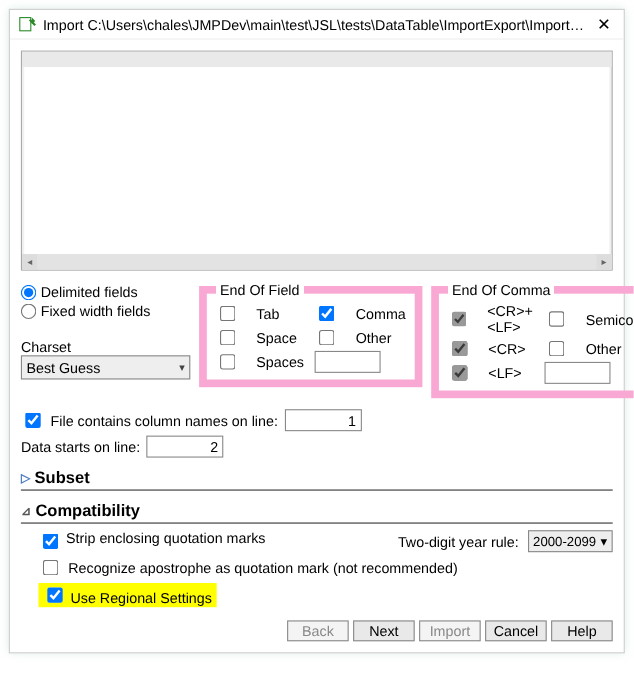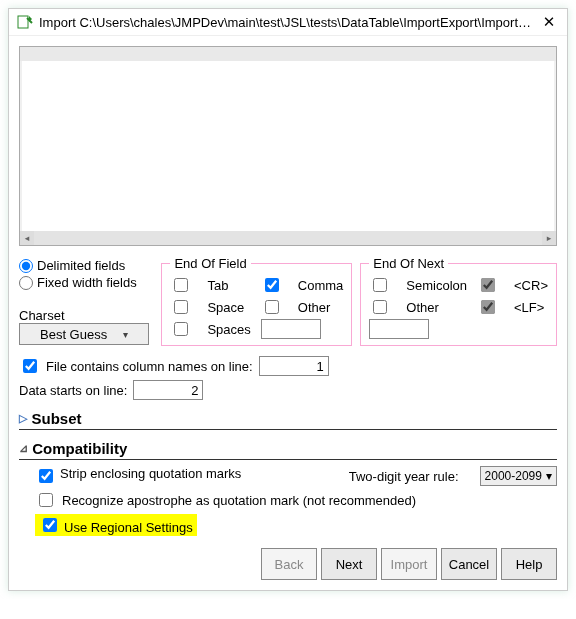--- a/index.html
+++ b/index.html
@@ -52,42 +52,42 @@
     display:flex; align-items:center;
   }
   .hscroll-track { flex:1; height:14px; background:#e3e3e3; position:relative;}
   .scroll-btn {
     width:14px; height:14px; background:#ddd; display:flex; align-items:center; justify-content:center;
     font-size:9px; color:#666;
   }
   .row { display:flex; gap:8px; align-items:flex-start; margin-bottom:10px;}
   .col-left { width:156px; }
   fieldset {
-    border: 1px solid #f9a8d4;
+    border: 7px solid #f9a8d4;
     padding: 4px 8px 6px 8px;
     margin: 0;
   }
   legend { padding: 0 4px; font-size:13px; }
   .radio-line, .check-line { display:flex; align-items:center; gap:4px; margin:2px 0;}
   .radio-line input, .check-line input { margin:0; }
   .checks-grid { display:grid; grid-template-columns: auto auto; gap:2px 10px; align-items:center;}
   .check-cell { display:flex; align-items:center; gap:16px;}
   .small-input {
     width: 60px; height:20px; border:1px solid #888; background:#fff; font-size:12px;
     padding: 0 2px;
   }
   .num-input {
     width: 70px; height:20px; border:1px solid #888; text-align:right; padding:0 4px;
     font-size:13px;
   }
   .charset-label { margin-top:18px; display:block;}
   .combo {
-    width: 130px; height:22px; border:1px solid #888; background:#eee;
+    width: 154px; height:22px; border:1px solid #888; background:#eee;
     display:flex; align-items:center; justify-content:space-between;
-    padding: 0 20px; font-size:13px;
+    padding: 0 4px; font-size:13px;
   }
   .combo .arrow { font-size:10px; color:#444;}
   .line-form { display:flex; align-items:center; gap:6px; margin:4px 0;}
   .section-hdr {
     display:flex; align-items:center; gap:4px; border-bottom:1px solid #333;
     font-weight:bold; font-size:15px; margin-top:8px; padding:2px 0;
   }
   .tri { font-size:11px; color:#4a7abf;}
   .tri.open { color:#555;}
   .indent { padding-left:16px; margin-top:6px;}
@@ -96,21 +96,21 @@
     height:20px; padding:0 4px; font-size:12px; gap:4px;
   }
   .highlight {
     background: #ffff00;
     display:inline-flex; align-items:flex-end; gap:4px; padding:1px 4px;
   }
   .btn-row {
     display:flex; justify-content:flex-end; gap:4px; margin-top:12px;
   }
   .btn {
-    min-width:56px; height:32px; border:1px solid #888; background:#e9e9e9;
+    min-width:56px; height:19px; border:1px solid #888; background:#e9e9e9;
     display:flex; align-items:center; justify-content:center; font-size:13px;
   }
   .btn.disabled { color:#888; background:#f4f4f4;}
   input[type=checkbox], input[type=radio]{ width:14px; height:14px;}
   .check-disabled { accent-color: #999; }
 </style>
 </head>
 <body>
 
 <div class="window">
@@ -178,22 +178,26 @@
               <input type="checkbox" style="">
               <span>Spaces</span>
             </div>
           <div class="check-cell">
               <input class="small-input" value="" style="">
             </div>
         </div>
       </fieldset>
 
       <fieldset style="flex:1.3">
-        <legend>End Of Next</legend>
+        <legend>End Of Comma</legend>
         <div class="checks-grid">
+          <div class="check-cell">
+              <input type="checkbox" checked="" class="check-disabled" style="">
+              <span>&lt;CR&gt;+&lt;LF&gt;</span>
+            </div>
           <div class="check-cell">
               <input type="checkbox" style="">
               <span>Semicolon</span>
             </div>
           <div class="check-cell">
               <input type="checkbox" checked="" class="check-disabled" style="">
               <span>&lt;CR&gt;</span>
             </div>
           <div class="check-cell">
               <input type="checkbox" style="">
@@ -229,21 +233,21 @@
       <span class="tri open">⊿</span>
       <span>Compatibility</span>
     </div>
 
     <div class="indent">
       <div class="line-form" style="justify-content:space-between;">
         <span style="display:flex;align-items:flex-start;gap:4px;">
           <input type="checkbox" checked="" style="">
           <span>Strip enclosing quotation marks</span>
         </span>
-        <span style="display:flex;align-items:center;gap:21px;">
+        <span style="display:flex;align-items:center;gap:8px;">
           <span>Two-digit year rule:</span>
           <span class="twodigit-combo">
             <span>2000-2099</span>
             <span class="arrow">▾</span>
           </span>
         </span>
       </div>
       <div class="line-form">
         <input type="checkbox" style="">
         <span>Recognize apostrophe as quotation mark (not recommended)</span>

